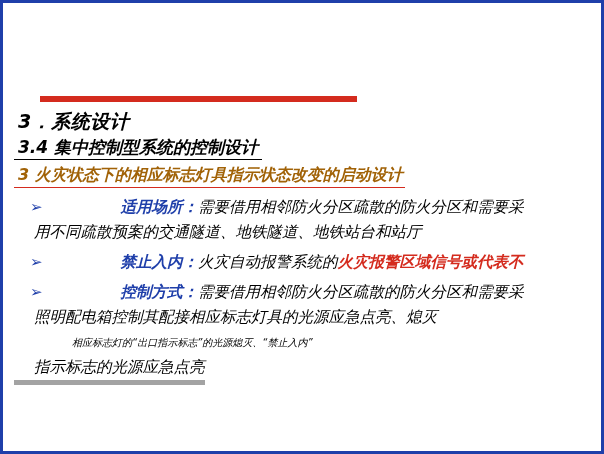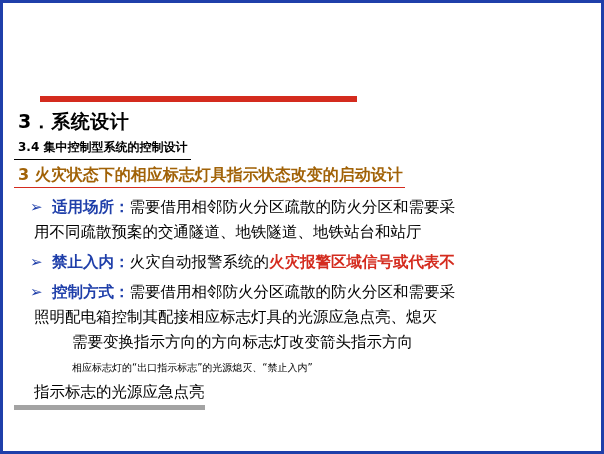--- a/index.html
+++ b/index.html
@@ -12,20 +12,21 @@
     background: #ffffff;
     font-family: "DejaVu Sans", "Liberation Sans", sans-serif;
     overflow: hidden;
   }
   .slide {
     position: relative;
     width: 604px;
     height: 454px;
     background: #ffffff;
     box-sizing: border-box;
+    font-style: italic;
   }
   .frame-top {
     position: absolute;
     left: 0; top: 0;
     width: 604px; height: 3px;
     background: #1f3faa;
   }
   .frame-bottom {
     position: absolute;
     left: 0; bottom: 0;
@@ -62,21 +63,21 @@
 
   .h1 {
     font-size: 19px;
     font-weight: bold;
     color: #000000;
     line-height: 26px;
     letter-spacing: 0.5px;
     padding-left: 4px;
   }
   .h2 {
-    font-size: 12px;
+    font-size: 17px;
     font-weight: bold;
     color: #000000;
     line-height: 24px;
     padding-left: 4px;
     border-bottom: 1px solid #000000;
     display: inline-block;
     padding-right: 4px;
     margin-top: 1px;
   }
   .h3 {
@@ -109,20 +110,21 @@
     text-align: left;
     padding-left: 16px;
     box-sizing: content-box;
   }
   .bullet-body {
     flex: 1 1 auto;
     font-size: 15.5px;
     line-height: 25px;
     color: #1f3faa;
     font-weight: bold;
+    text-align: center;
   }
   .bullet-body .lead {
     color: #1f3faa;
   }
   .bullet-body .plain {
     color: #000000;
     font-weight: normal;
   }
   .bullet-body .emph {
     color: #d42b1e;
@@ -201,21 +203,20 @@
       </div>
 
       <div class="bullet-row">
         <span class="bullet-mark">➢</span>
         <span class="bullet-body">
           <span class="lead">控制方式：</span><span class="plain">需要借用相邻防火分区疏散的防火分区和需要采</span>
         </span>
       </div>
       <div class="cont-line">照明配电箱控制其配接相应标志灯具的光源应急点亮、熄灭</div>
 
-      <div class="sub-line">需要变换指示方向的方向标志灯改变箭头指示方向</div>
 
       <div class="sub-line-2">相应标志灯的“出口指示标志”的光源熄灭、“禁止入内”</div>
 
       <div>
         <span class="sub-line-3">指示标志的光源应急点亮</span>
       </div>
 
     </div>
   </div>
 </div>

